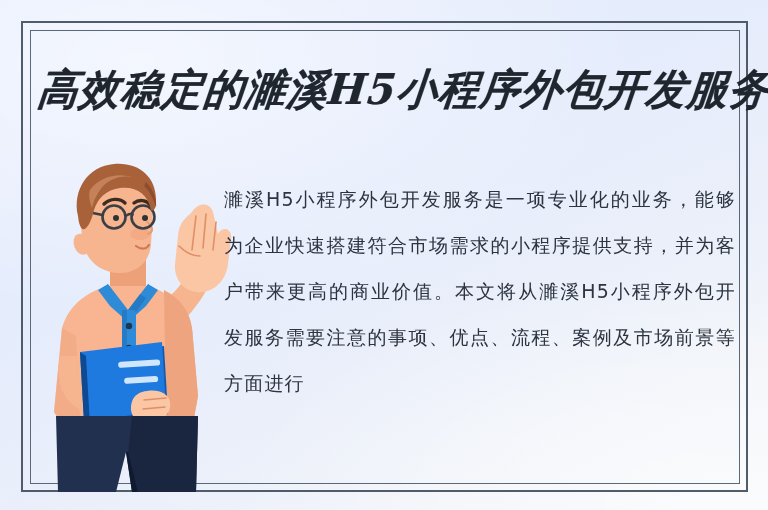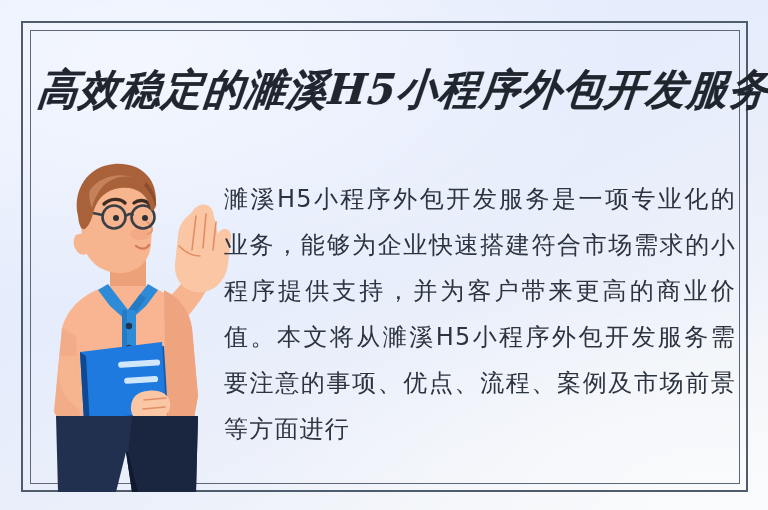--- a/index.html
+++ b/index.html
@@ -81,21 +81,21 @@
   }
 
   
   .body-copy {
     position: absolute;
     left: 224px;
     top: 176px;
     width: 512px;
     color: #2c3440;
     font-family: "DejaVu Sans", "Liberation Sans", sans-serif;
-    font-size: 24px;
+    font-size: 19px;
     line-height: 46px;
     letter-spacing: 1.2px;
     text-align: justify;
     text-justify: inter-character;
   }
 
   
   .illustration {
     position: absolute;
     left: 46px;

